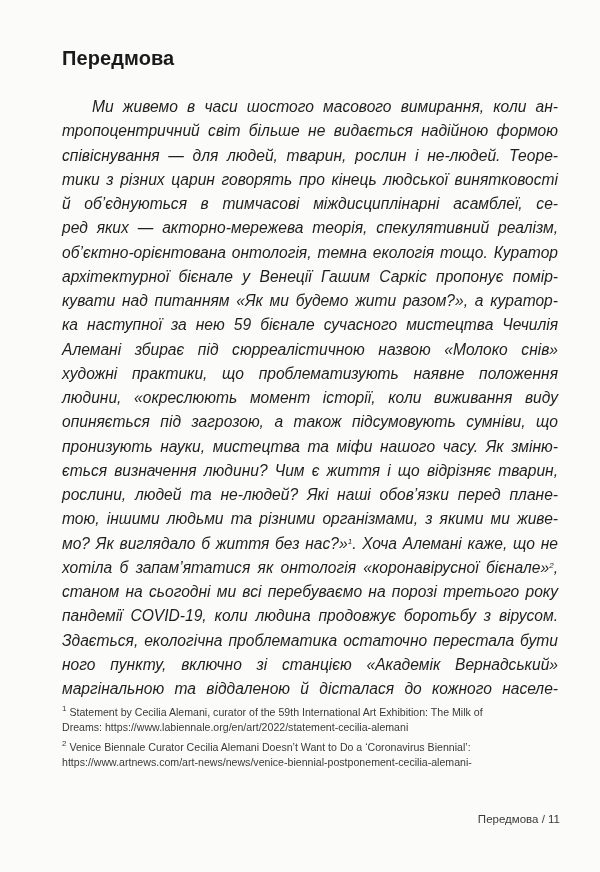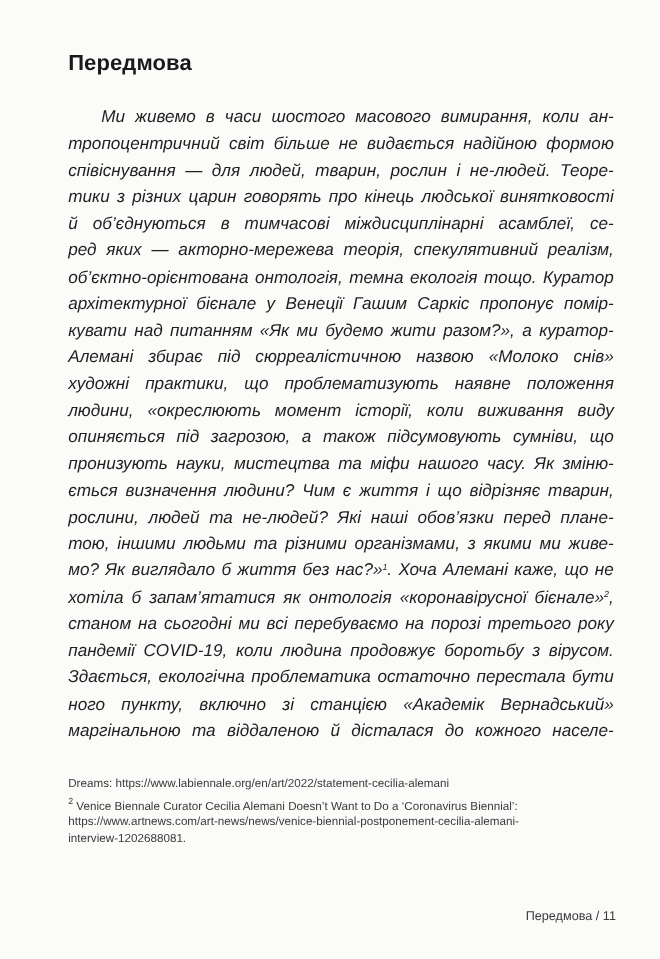--- a/index.html
+++ b/index.html
@@ -18,60 +18,61 @@
     display: block; height: 24.25px; line-height: 24.25px; font-size: 15.6px; white-space: nowrap;
     text-align: justify; text-align-last: justify; color: #1f1f1f;
   }
   .line.first { text-indent: 30px; }
   .line.last { text-align-last: left; }
   .footnotes { position: absolute; left: 62px; top: 705px; width: 500px; color: #3a3a3a; }
   .fn-line { display: block; font-size: 10.6px; line-height: 14.5px; white-space: nowrap; }
   .fn-gap { height: 6px; }
   sup { font-size: 8px; line-height: 0; vertical-align: 5px; }
   .running-footer {
-    position: absolute; right: 40px; top: 813px; font-size: 11.5px; color: #3a3a3a; margin-top: 14px;
+    position: absolute; right: 40px; top: 813px; font-size: 11.5px; color: #3a3a3a;
   }
 </style>
 </head>
 <body>
 
 <h1 class="title">Передмова</h1>
 
 <div class="body-text">
   <span class="line first">Ми живемо в часи шостого масового вимирання, коли ан-</span>
   <span class="line">тропоцентричний світ більше не видається надійною формою</span>
   <span class="line">співіснування — для людей, тварин, рослин і не-людей. Теоре-</span>
   <span class="line">тики з різних царин говорять про кінець людської винятковості</span>
   <span class="line">й об’єднуються в тимчасові міждисциплінарні асамблеї, се-</span>
   <span class="line">ред яких — акторно-мережева теорія, спекулятивний реалізм,</span>
   <span class="line">об’єктно-орієнтована онтологія, темна екологія тощо. Куратор</span>
   <span class="line">архітектурної бієнале у Венеції Гашим Саркіс пропонує помір-</span>
   <span class="line">кувати над питанням «Як ми будемо жити разом?», а куратор-</span>
+  <span class="line">ка наступної за нею 59 бієнале сучасного мистецтва Чечилія</span>
   <span class="line">Алемані збирає під сюрреалістичною назвою «Молоко снів»</span>
   <span class="line">художні практики, що проблематизують наявне положення</span>
   <span class="line">людини, «окреслюють момент історії, коли виживання виду</span>
   <span class="line">опиняється під загрозою, а також підсумовують сумніви, що</span>
   <span class="line">пронизують науки, мистецтва та міфи нашого часу. Як зміню-</span>
   <span class="line">ється визначення людини? Чим є життя і що відрізняє тварин,</span>
   <span class="line">рослини, людей та не-людей? Які наші обов’язки перед плане-</span>
   <span class="line">тою, іншими людьми та різними організмами, з якими ми живе-</span>
   <span class="line"><span>мо? Як виглядало б життя без нас?»</span><sup>1</sup><span>. Хоча Алемані каже, що не</span></span>
   <span class="line"><span>хотіла б запам’ятатися як онтологія «коронавірусної бієнале»</span><sup>2</sup><span>,</span></span>
   <span class="line">станом на сьогодні ми всі перебуваємо на порозі третього року</span>
   <span class="line">пандемії COVID-19, коли людина продовжує боротьбу з вірусом.</span>
   <span class="line">Здається, екологічна проблематика остаточно перестала бути</span>
   <span class="line">ного пункту, включно зі станцією «Академік Вернадський»</span>
   <span class="line">маргінальною та віддаленою й дісталася до кожного населе-</span>
 </div>
 
 <div class="footnotes">
   <div>
+    <span class="fn-line"><sup>1</sup>&nbsp;<span>Statement by Cecilia Alemani, curator of the 59th International Art Exhibition: The Milk of</span></span>
     <span class="fn-line">Dreams: https://www.labiennale.org/en/art/2022/statement-cecilia-alemani</span>
   </div>
   <div class="fn-gap"></div>
   <div>
     <span class="fn-line"><sup>2</sup>&nbsp;<span>Venice Biennale Curator Cecilia Alemani Doesn’t Want to Do a ‘Coronavirus Biennial’:</span></span>
     <span class="fn-line">https://www.artnews.com/art-news/news/venice-biennial-postponement-cecilia-alemani-</span>
-    <span class="fn-line">interview-1202688081.</span>
   </div>
 </div>
 
 <div class="running-footer"><span>Передмова</span><span style="white-space:pre"> / </span><span>11</span></div>
 
 </body></html>

